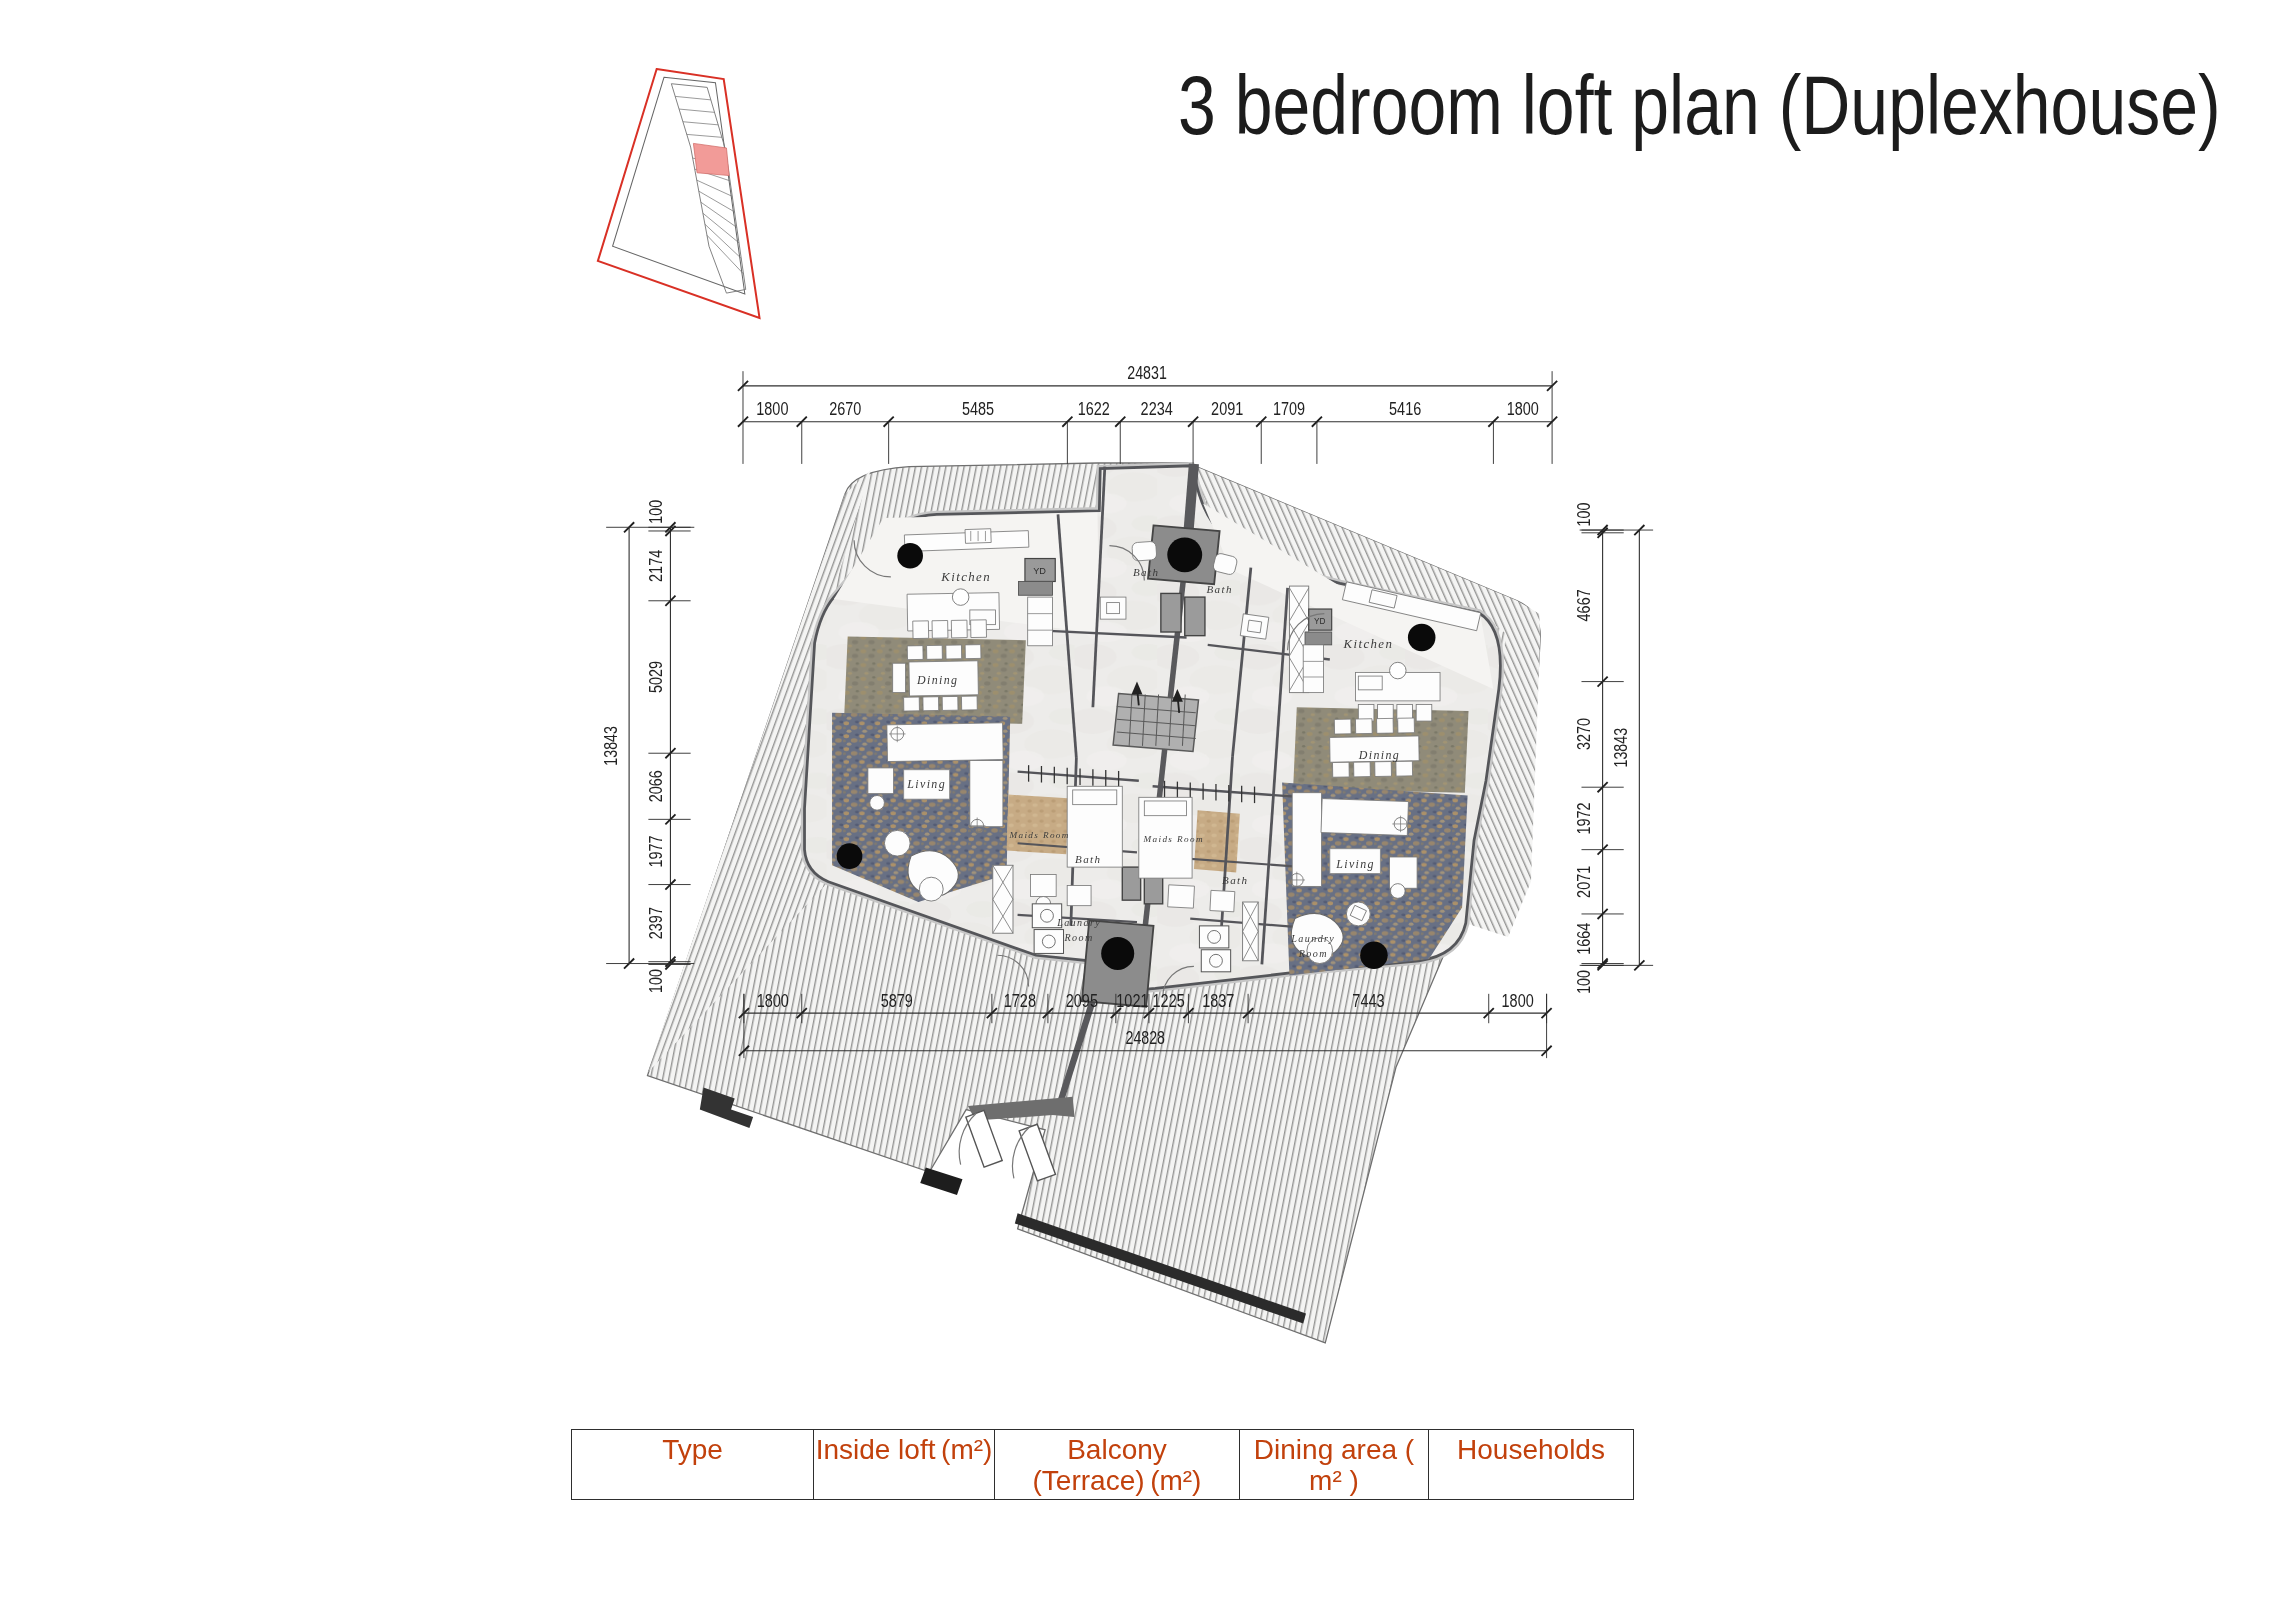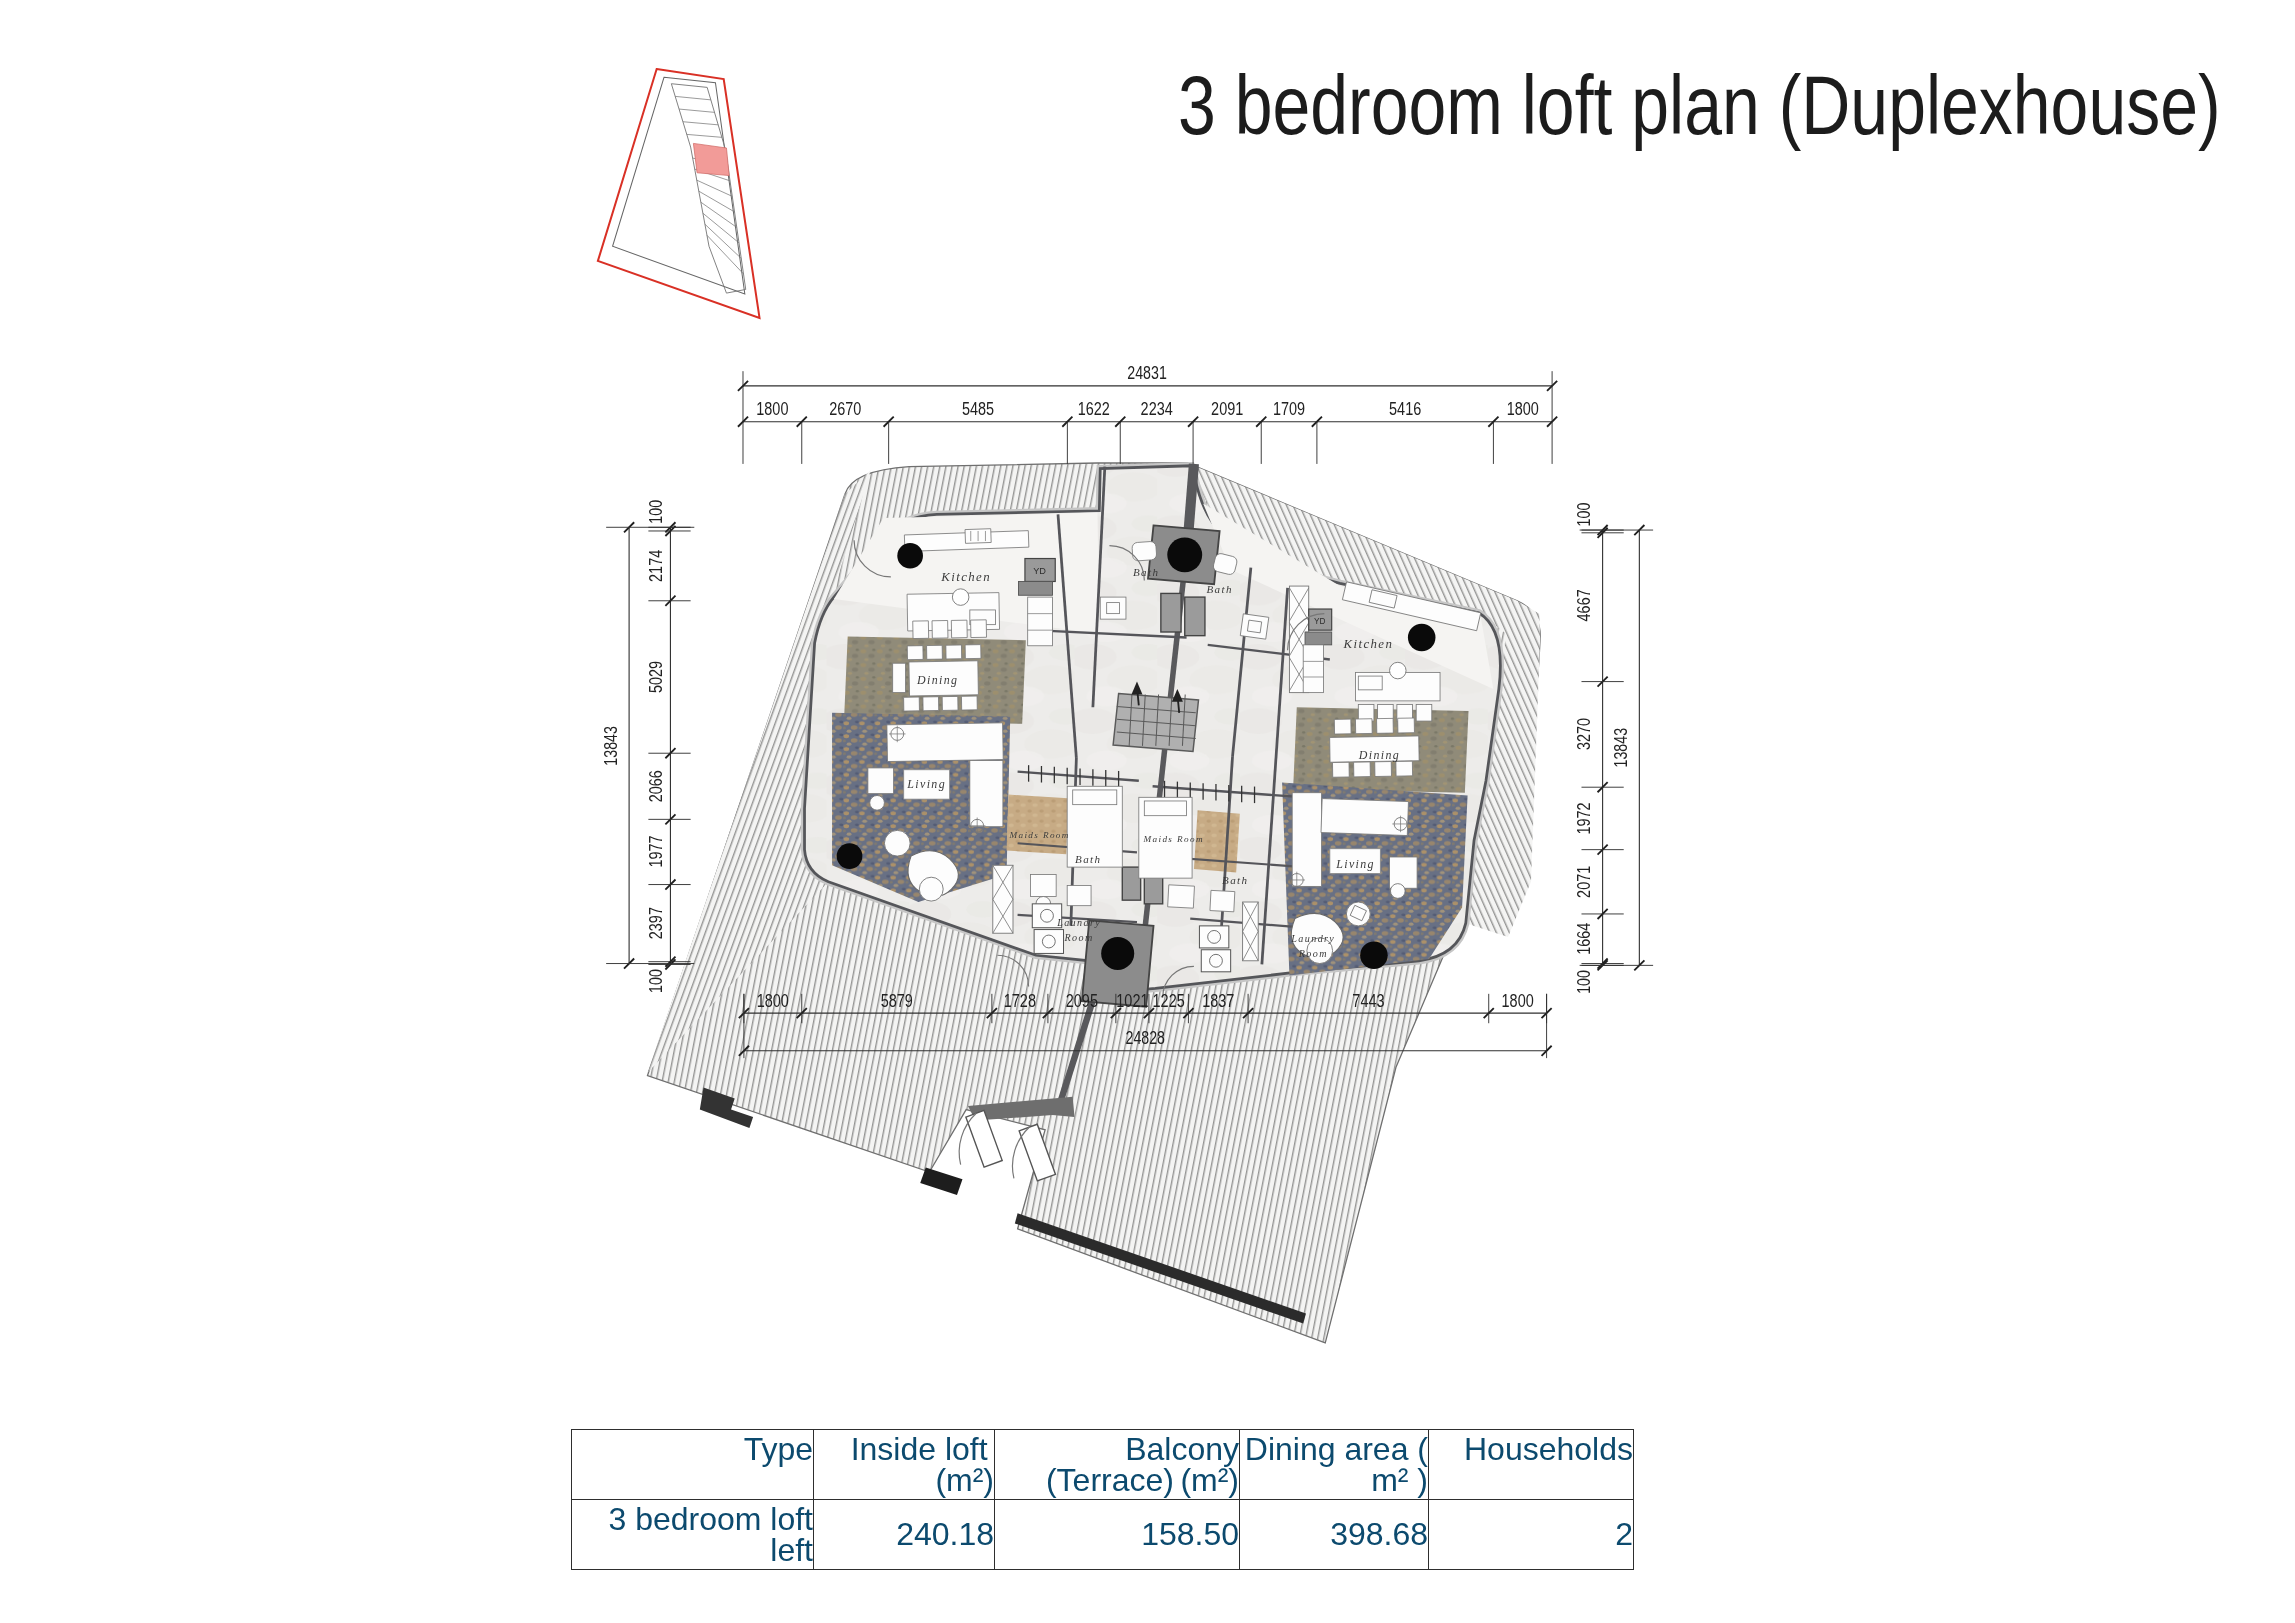--- a/index.html
+++ b/index.html
@@ -1,18 +1,18 @@
 <!DOCTYPE html>
 <html style="font-size:14.7px"><head><meta charset="utf-8">
 <style>
 html,body{margin:0;padding:0;background:#fff}
 body{width:2296px;height:1624px;position:relative;font-family:"Liberation Sans",sans-serif;overflow:hidden}
 #title{position:absolute;left:1178px;top:57px;font-size:84px;color:#1c1c1c;white-space:nowrap;transform:scaleX(0.809);transform-origin:0 0}
 #tbl{position:absolute;left:571px;top:1429px;border-collapse:collapse;table-layout:fixed;width:1062px}
-#tbl td{border:1.8px solid #2e2e2e;text-align:right;font-size:32px;color:#0c4a6e;padding:0;vertical-align:top;line-height:31px}
+#tbl td{border:1.8px solid #2e2e2e;text-align:center;font-size:28px;color:#c2410c;padding:0;vertical-align:top;line-height:31px}
 #tbl tr.d td{vertical-align:middle}
 </style></head>
 <body>
 <div id="title">3 bedroom loft plan (Duplexhouse)</div>
 <svg width="2296" height="1624" viewBox="0 0 2500 1768" style="position:absolute;left:0;top:0">
 <defs>
 <pattern id="hA" width="6.5" height="9" patternUnits="userSpaceOnUse" patternTransform="rotate(11)">
   <rect width="6.5" height="9" fill="#f4f4f3"></rect>
         <line x1="3" y1="-1" x2="3" y2="10" stroke="#7e7e7e" stroke-width="1.25"></line>
 </pattern>
@@ -431,21 +431,14 @@
       <col style="width:205px">
     </colgroup>
 <tbody>
       <tr style="height:70px">
         <td style="padding-top:3.7px">Type</td>
         <td style="padding-top:3.7px">Inside loft (m²)</td>
         <td style="padding-top:3.7px">Balcony<br>(Terrace) (m²)</td>
         <td style="padding-top:3.7px">Dining area ( m² )</td>
         <td style="padding-top:3.7px">Households</td>
       </tr>
-<tr class="d" style="height:70px">
-        <td>3 bedroom loft left</td>
-        <td>240.18</td>
-        <td>158.50</td>
-        <td>398.68</td>
-        <td>2</td>
-      </tr>
 </tbody>
   </table>
 
 </body></html>

